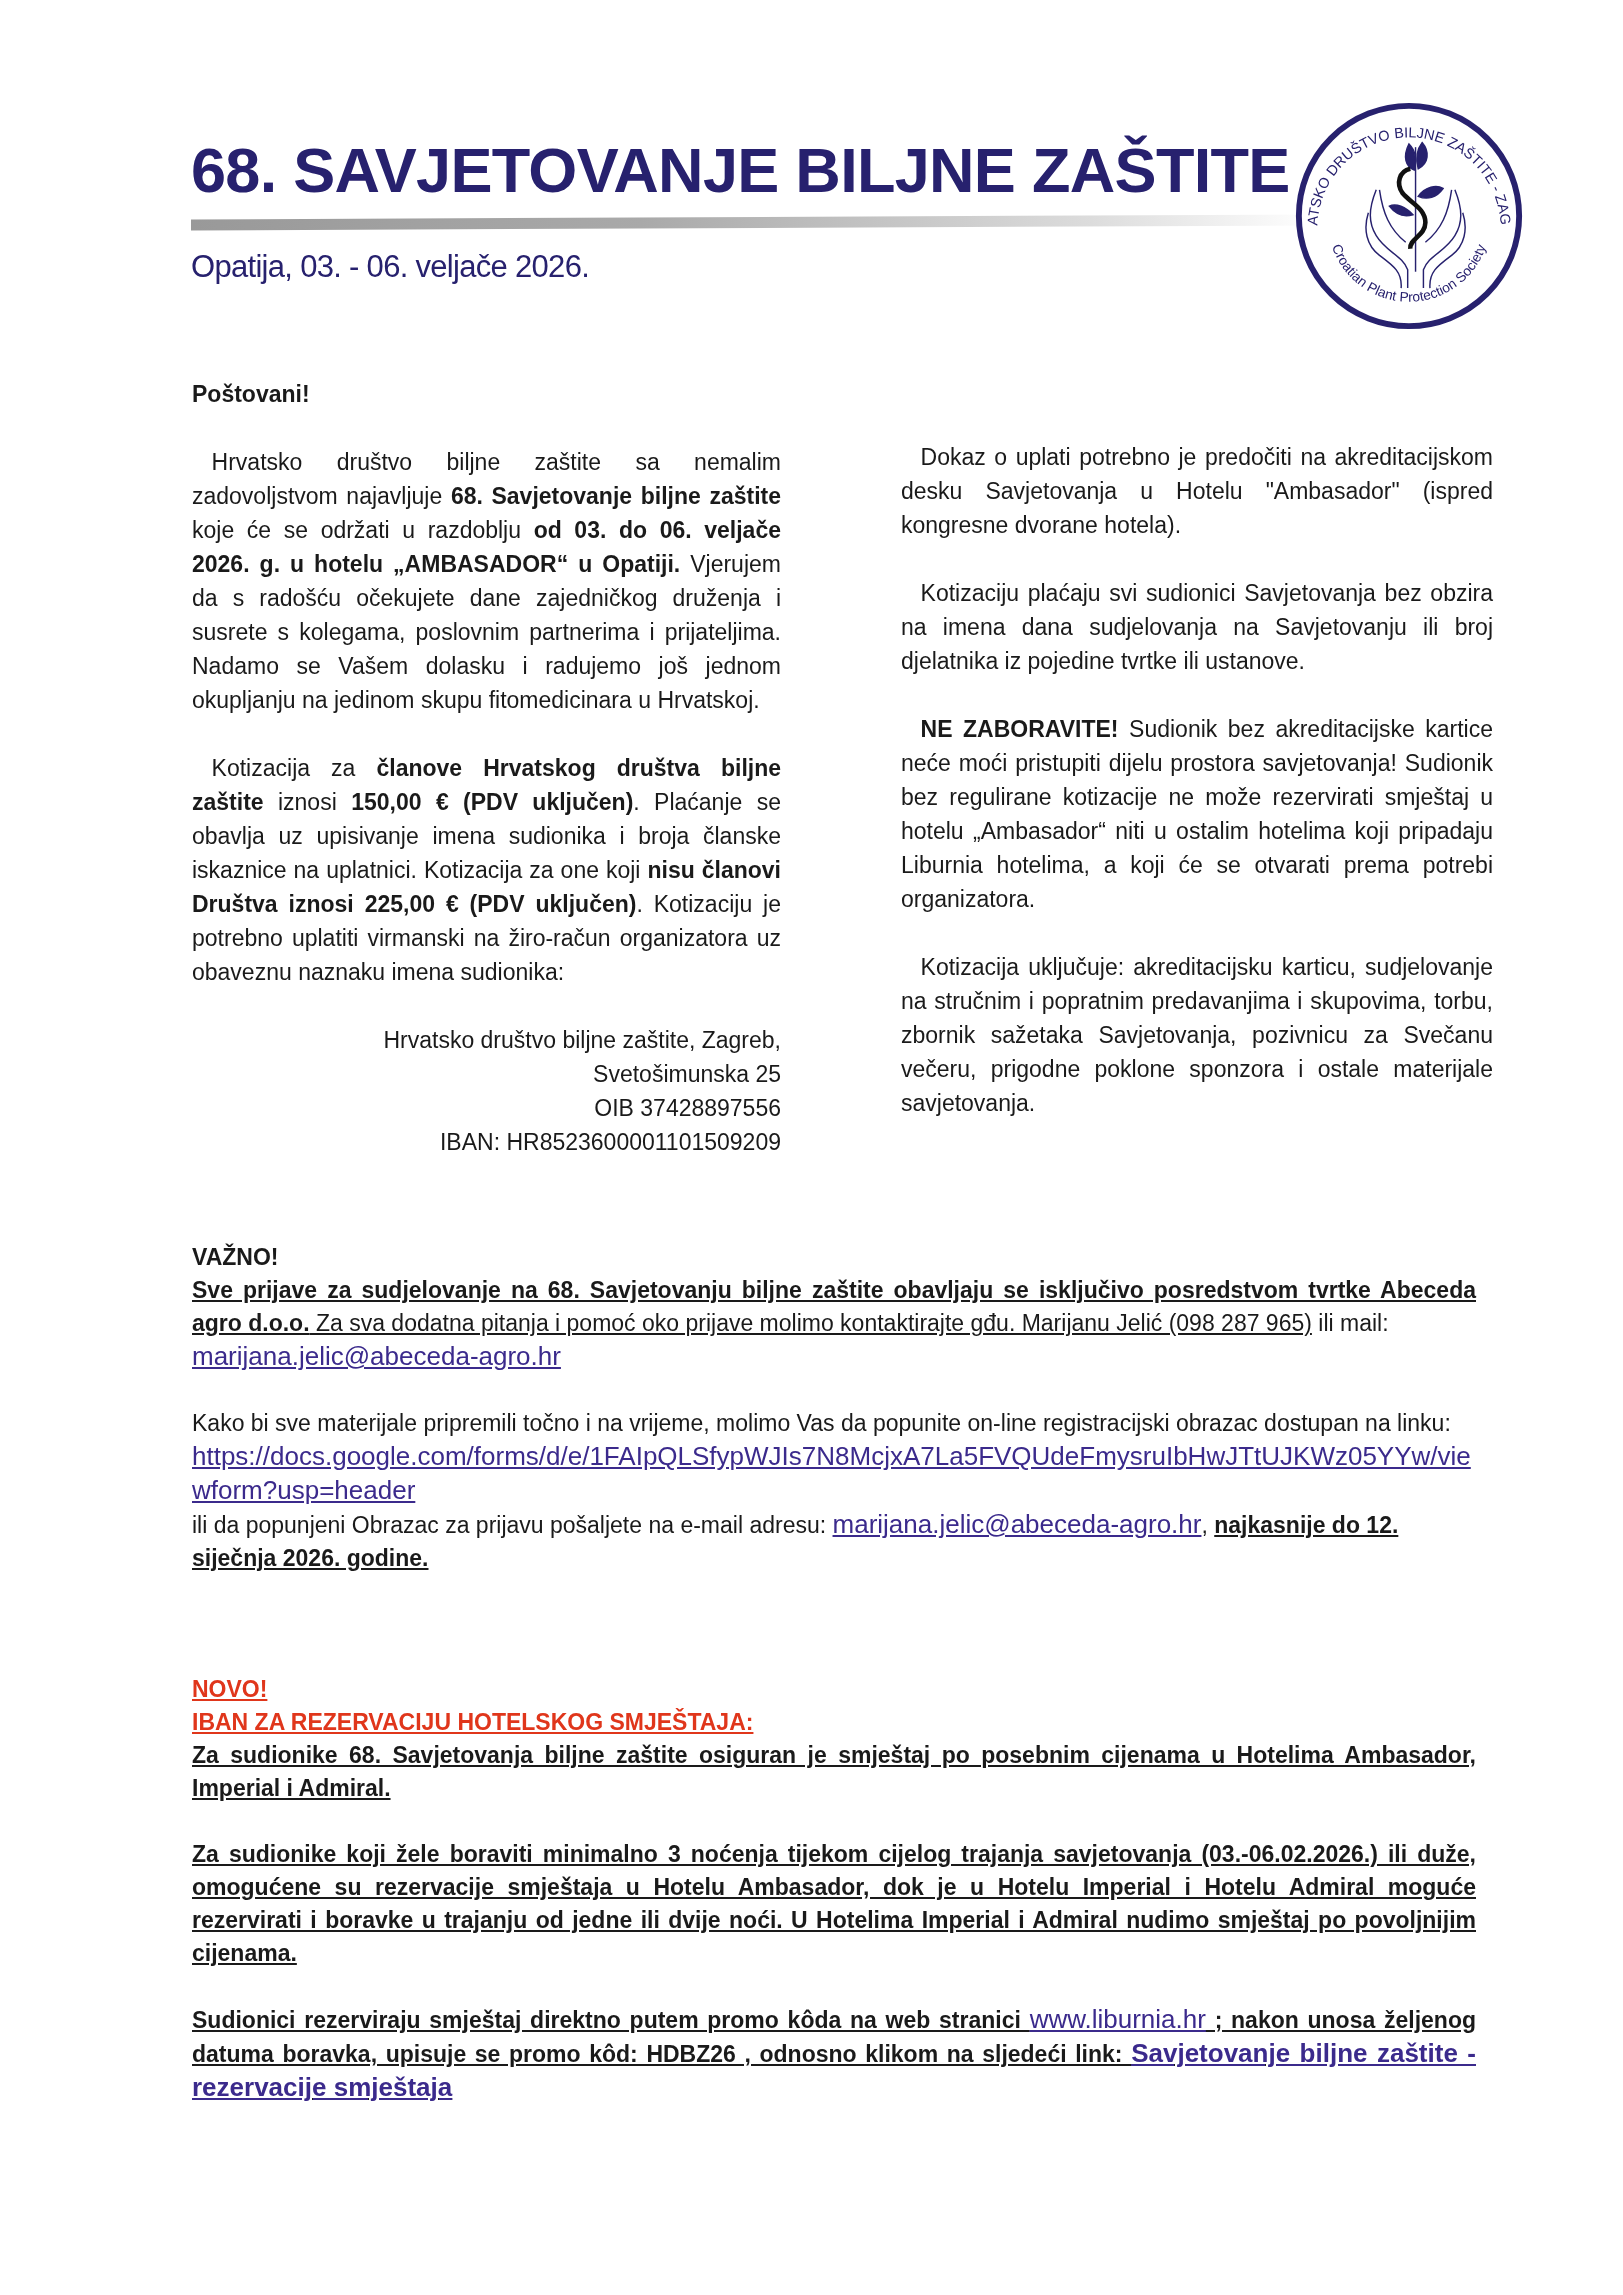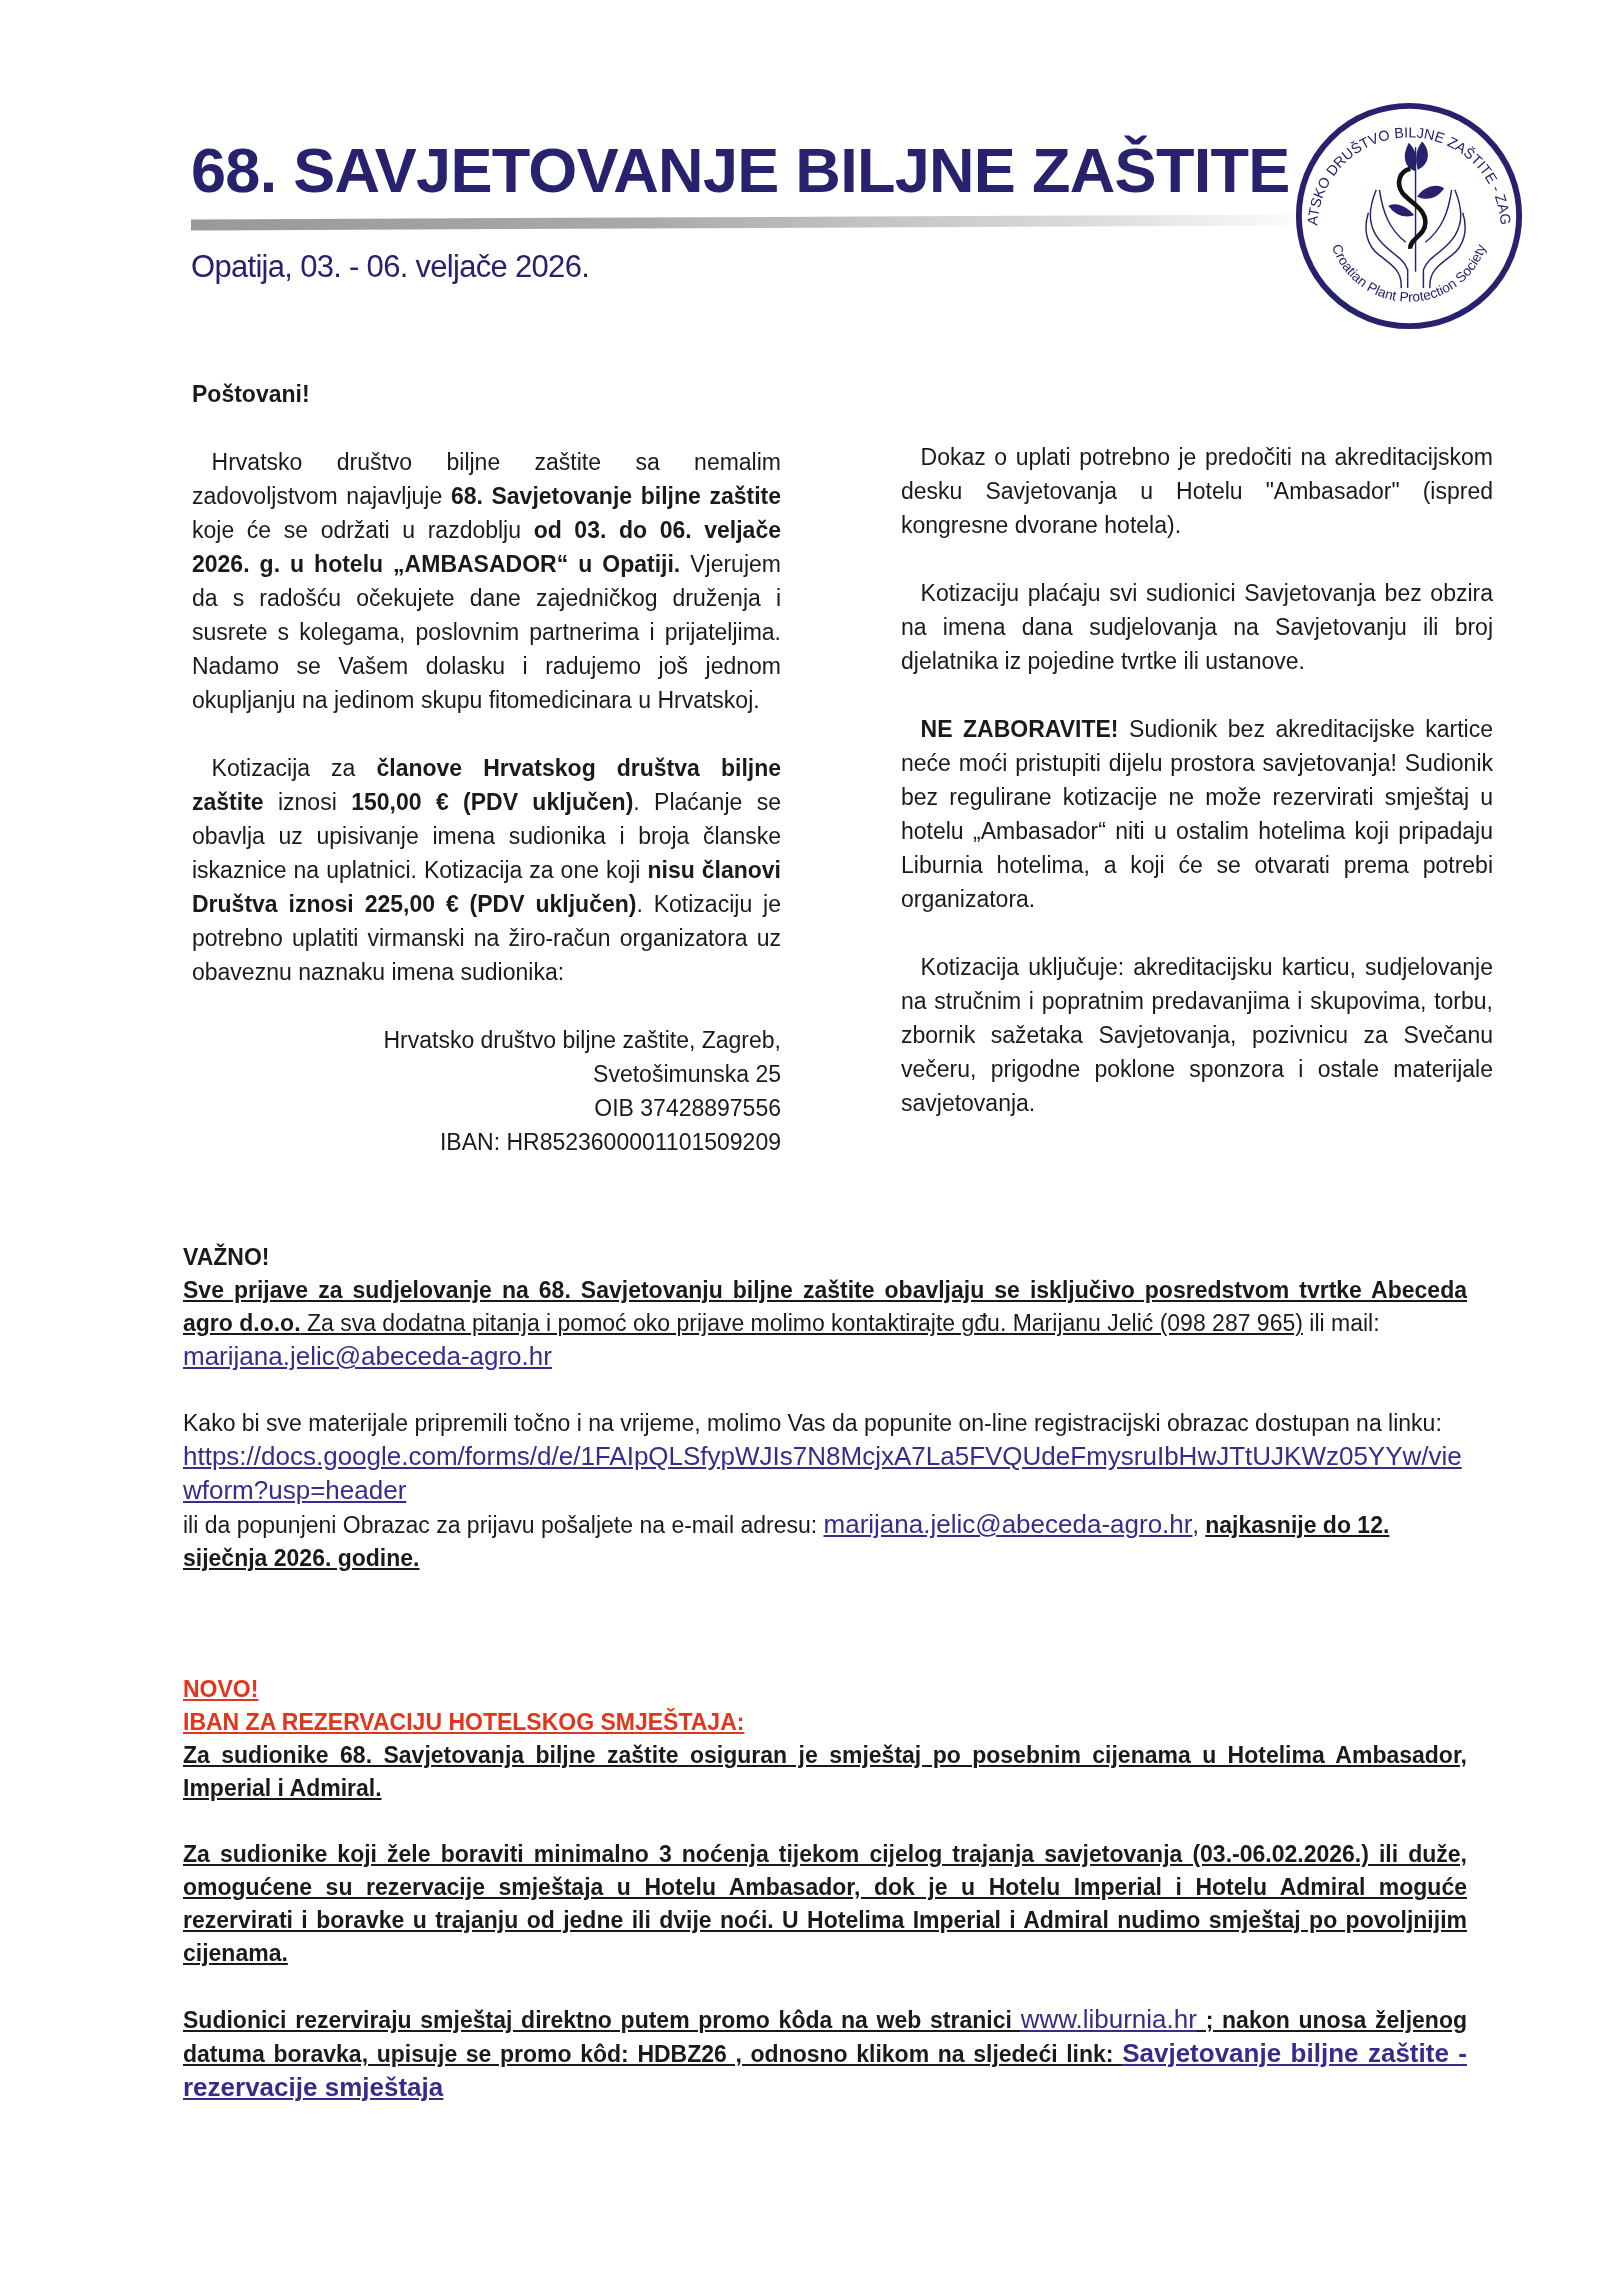--- a/index.html
+++ b/index.html
@@ -23,21 +23,21 @@
                color: #1a1a1a; }
   .col { position: absolute; text-align: justify; }
   .col-left { left: 192px; top: 377px; width: 589px; }
   .col-right { left: 885px; top: 440px; width: 592px; margin-left: 16px; }
   .col p { margin: 0 0 34px 0; text-indent: 19.6px; }
   .greeting { font-weight: bold; margin-bottom: 34px !important; text-indent: 0 !important; }
   b, .b { font-weight: bold; }
   .address { text-align: right; font-weight: normal; margin-top: 8px; }
   .address div { line-height: 34px; }
 
-  .full { position: absolute; left: 183px; width: 1284px; font-size: 23px; line-height: 33px; }
+  .full { position: absolute; left: 192px; width: 1284px; font-size: 23px; line-height: 33px; }
   .full p { margin: 0; }
   .u { text-decoration: underline; }
   .link { color: #3b2a8c; text-decoration: underline; font-size: 26px; }
   .link-sm { color: #3b2a8c; text-decoration: underline; }
   .red { color: #e0361b; font-weight: bold; text-decoration: underline; }
   .j { text-align: justify; }
   .spacer { height: 33px; }
 </style>
 </head>
 <body>

